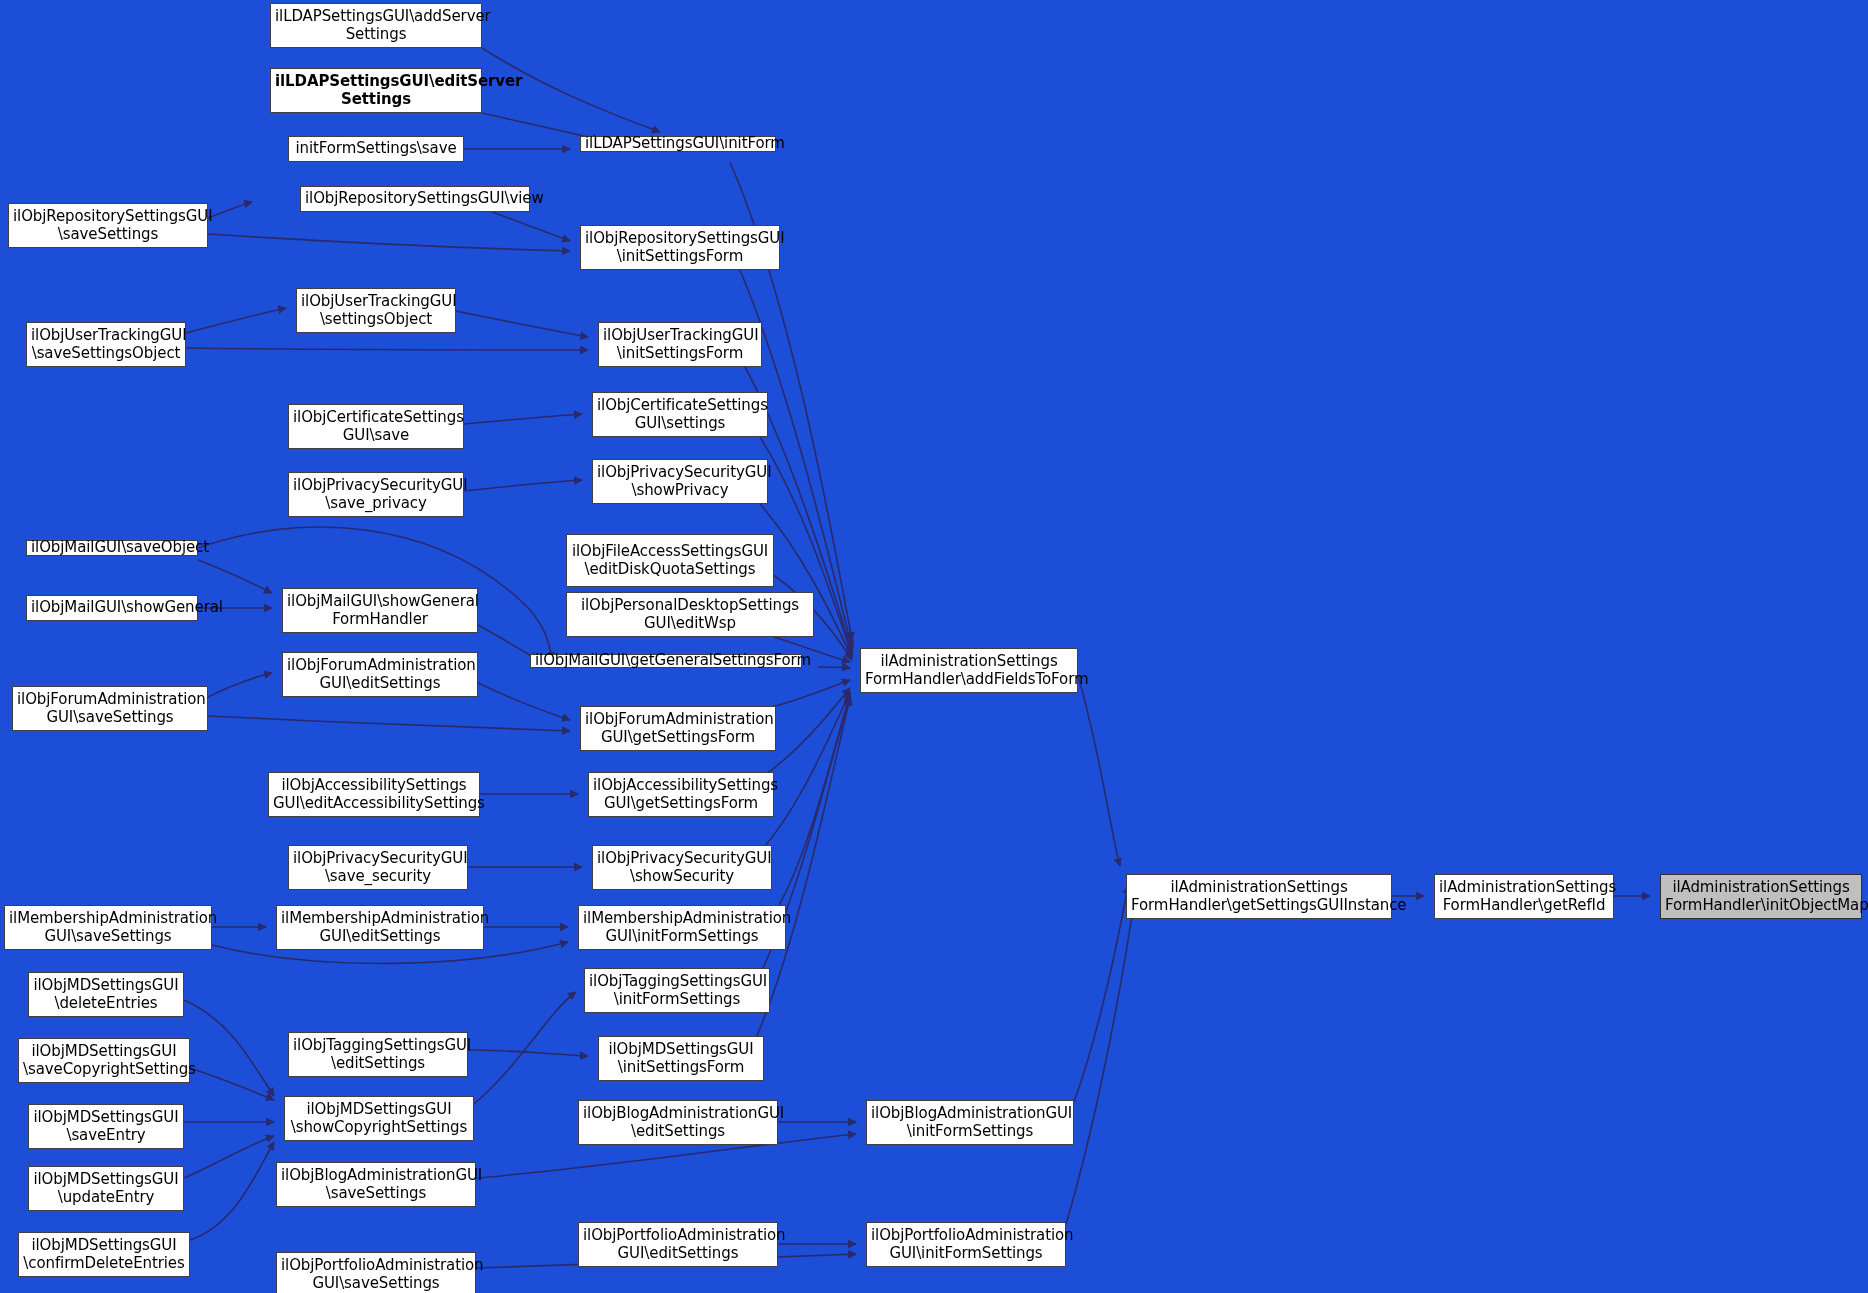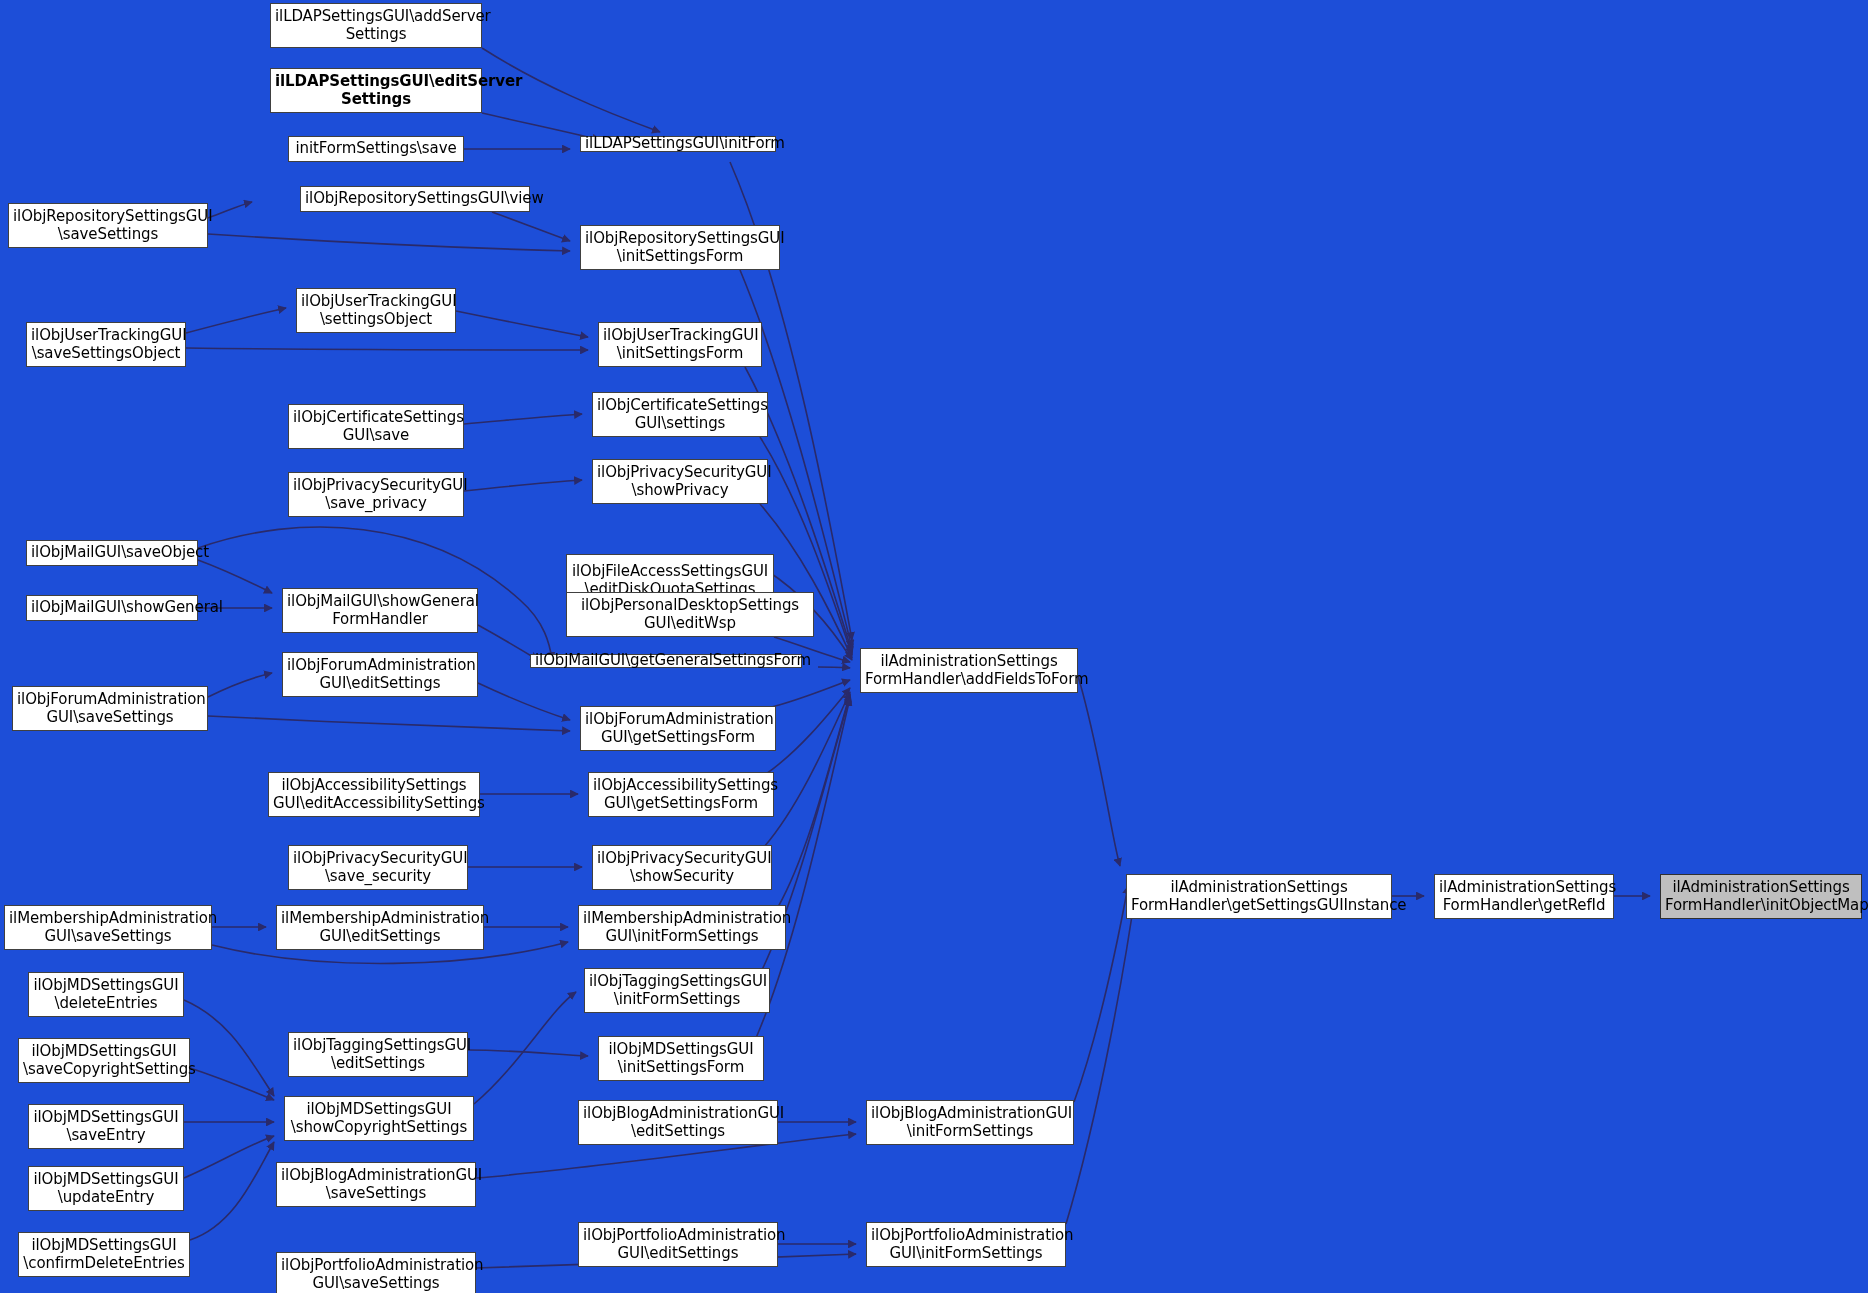--- a/index.html
+++ b/index.html
@@ -134,23 +134,23 @@
       <div class="node" style="left: 598px; top: 322px; width: 164px; height: 45px;"><span>ilObjUserTrackingGUI
 \initSettingsForm</span></div>
       <div class="node" style="left: 288px; top: 404px; width: 176px; height: 45px;"><span>ilObjCertificateSettings
 GUI\save</span></div>
       <div class="node" style="left: 592px; top: 392px; width: 176px; height: 45px;"><span>ilObjCertificateSettings
 GUI\settings</span></div>
       <div class="node" style="left: 288px; top: 472px; width: 176px; height: 45px;"><span>ilObjPrivacySecurityGUI
 \save_privacy</span></div>
       <div class="node" style="left: 592px; top: 459px; width: 176px; height: 45px;"><span>ilObjPrivacySecurityGUI
 \showPrivacy</span></div>
-      <div class="node" style="left: 566px; top: 554px; width: 208px; height: 53px;"><span>ilObjFileAccessSettingsGUI
+      <div class="node" style="left: 566px; top: 534px; width: 208px; height: 53px;"><span>ilObjFileAccessSettingsGUI
 \editDiskQuotaSettings</span></div>
-      <div class="node" style="left: 26px; top: 540px; width: 172px; height: 26px;"><span>ilObjMailGUI\saveObject</span></div>
+      <div class="node" style="left: 26px; top: 540px; width: 172px; height: 16px;"><span>ilObjMailGUI\saveObject</span></div>
       <div class="node" style="left: 26px; top: 595px; width: 172px; height: 26px;"><span>ilObjMailGUI\showGeneral</span></div>
       <div class="node" style="left: 566px; top: 592px; width: 248px; height: 45px;"><span>ilObjPersonalDesktopSettings
 GUI\editWsp</span></div>
       <div class="node" style="left: 282px; top: 588px; width: 196px; height: 45px;"><span>ilObjMailGUI\showGeneral
 FormHandler</span></div>
       <div class="node" style="left: 530px; top: 654px; width: 272px; height: 14px;"><span>ilObjMailGUI\getGeneralSettingsForm</span></div>
       <div class="node" style="left: 860px; top: 648px; width: 218px; height: 45px;"><span>ilAdministrationSettings
 FormHandler\addFieldsToForm</span></div>
       <div class="node" style="left: 282px; top: 652px; width: 196px; height: 45px;"><span>ilObjForumAdministration
 GUI\editSettings</span></div>

